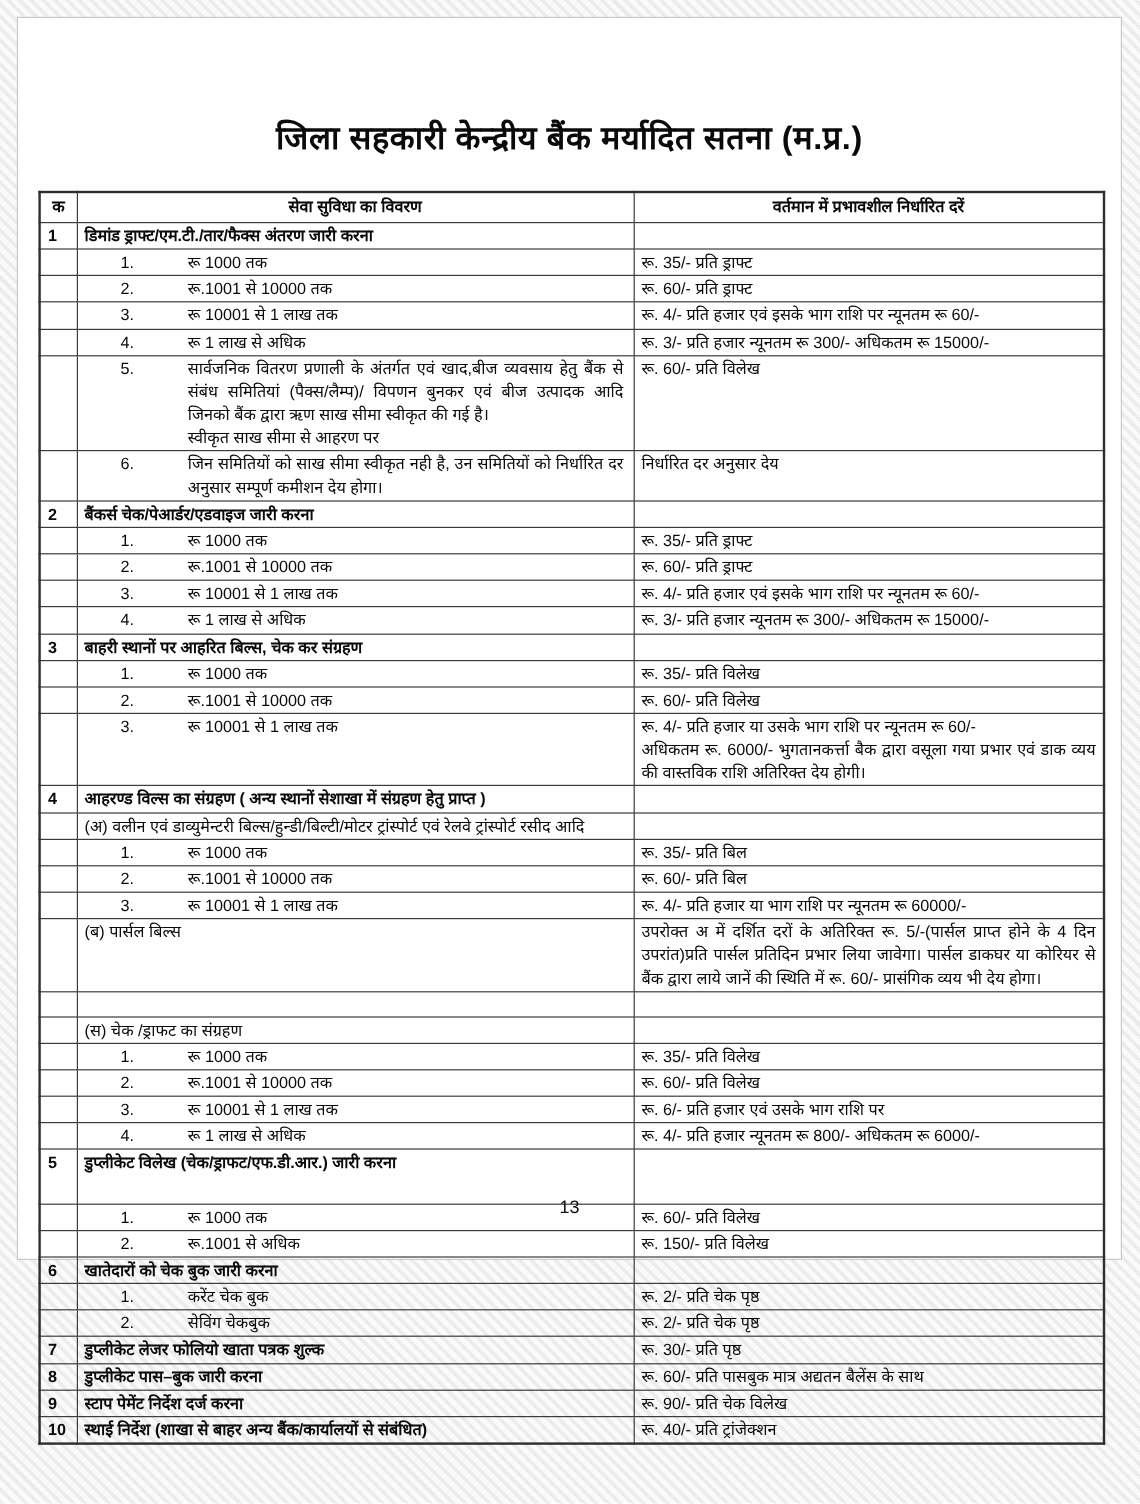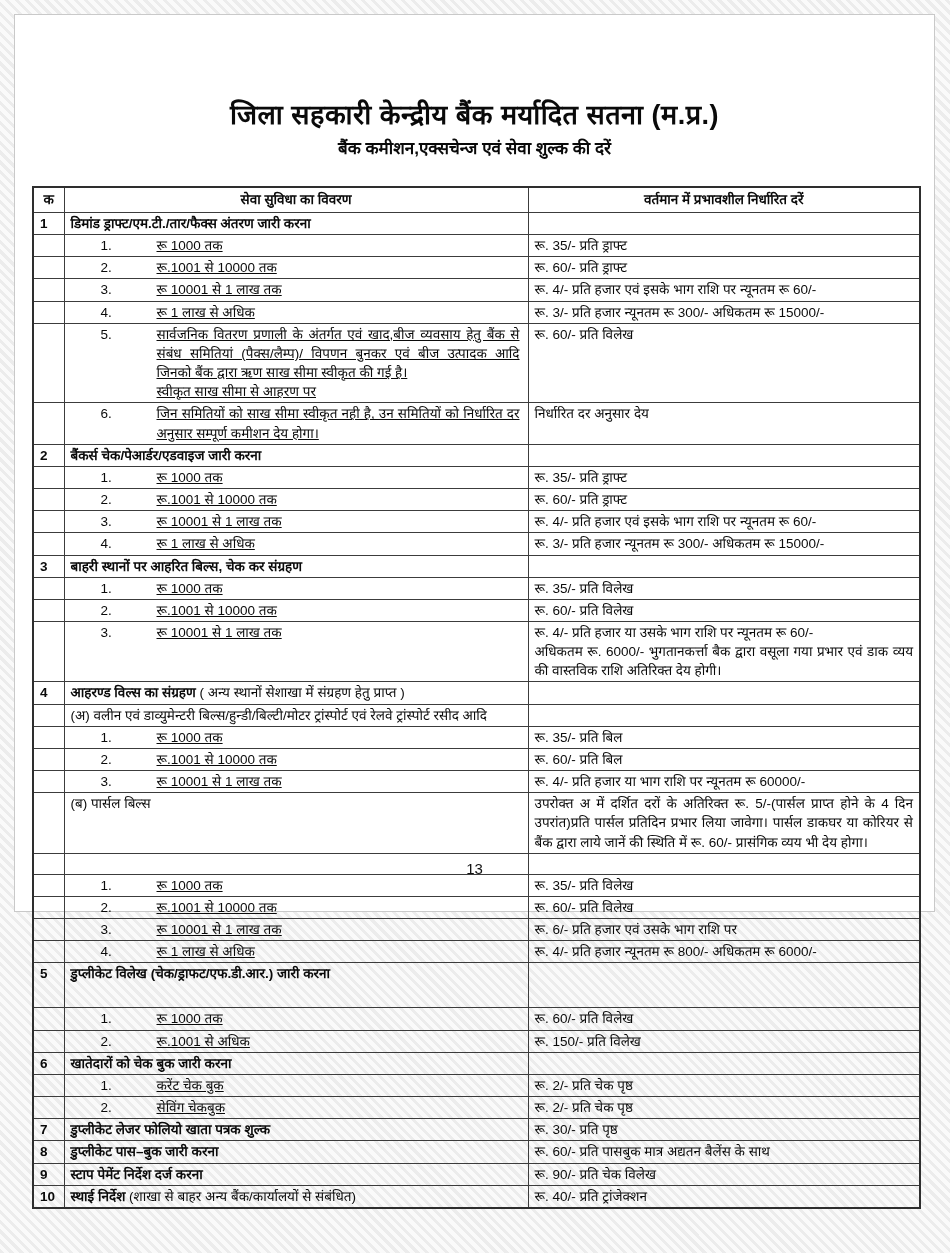--- a/index.html
+++ b/index.html
@@ -7,21 +7,21 @@
     width: 950px; height: 1253px;
     font-family: "Liberation Sans", sans-serif;
   }
   body {
     background: repeating-linear-gradient(45deg, #ececec 0 3px, #fafafa 3px 7px);
     position: relative;
   }
   .page {
     position: absolute;
     left: 14px; top: 14px;
-    width: 921px; height: 898px;
+    width: 921px; height: 1036px;
     background: #ffffff;
     border: 1px solid #c9c9c9;
     box-sizing: border-box;
   }
   .title {
     margin: 80px 0 0 0;
     text-align: center;
     font-size: 27px;
     font-weight: bold;
     color: #0a0a0a;
@@ -55,43 +55,42 @@
     font-weight: bold;
     height: 20px;
     padding: 2px 6px;
   }
   td.c-num {
     text-align: left;
     font-weight: bold;
     padding-left: 8px;
   }
   .sec-b { font-weight: bold; }
-  .sec-n { font-weight: normal; text-align: right; }
+  .sec-n { font-weight: bold; text-align: right; }
   .itemwrap { display: flex; }
   .ln { flex: 0 0 56px; padding-left: 30px; }
-  .it { flex: 1; white-space: pre-line; text-align: justify; padding-right: 2px; text-decoration: underline; }
+  .it { flex: 1; white-space: pre-line; text-align: justify; padding-right: 2px; }
   td.c-desc.subhead { white-space: pre-line; }
   td.c-rate { white-space: pre-line; text-align: justify; margin-left: 24px; }
   tr.tall td { padding-bottom: 24px; }
   tr.emptyrow td { height: 18px; }
   .pagenum {
     position: absolute;
     left: 0; right: 0;
     bottom: 34px;
     text-align: center;
     font-size: 15px;
     color: #111;
   }
 </style>
 </head>
 <body>
 
 <div class="page">
   <h1 class="title">जिला सहकारी केन्द्रीय बैंक मर्यादित सतना (म.प्र.)</h1>
-  <h2 class="subtitle">बैंक कमीशन,एक्सचेन्ज एवं सेवा शुल्क की दरें</h2>
 
   <table class="fee">
     <colgroup>
       <col style="width:31px">
       <col style="width:464px">
       <col style="width:392px">
     </colgroup>
     <thead>
       <tr>
         <th>क</th>
@@ -292,20 +291,25 @@
           <td class="c-desc subhead">(ब) पार्सल बिल्स</td>
           <td class="c-rate">उपरोक्त अ में दर्शित दरों के अतिरिक्त रू. 5/-(पार्सल प्राप्त होने के 4 दिन उपरांत)प्रति पार्सल प्रतिदिन प्रभार लिया जावेगा। पार्सल डाकघर या कोरियर से बैंक द्वारा लाये जानें की स्थिति में रू. 60/- प्रासंगिक व्यय भी देय होगा।</td>
         </tr>
         <tr class="emptyrow">
           <td class="c-num"></td>
           <td class="c-desc"></td>
           <td class="c-rate"></td>
         </tr>
         <tr>
           <td class="c-num"></td>
+          <td class="c-desc subhead">(स) चेक /ड्राफट का संग्रहण</td>
+          <td class="c-rate"></td>
+        </tr>
+        <tr>
+          <td class="c-num"></td>
           <td class="c-desc">
             <div class="itemwrap">
               <span class="ln">1.</span>
               <span class="it">रू 1000 तक</span>
             </div>
           </td>
           <td class="c-rate">रू. 35/- प्रति विलेख</td>
         </tr>
         <tr>
           <td class="c-num"></td>

